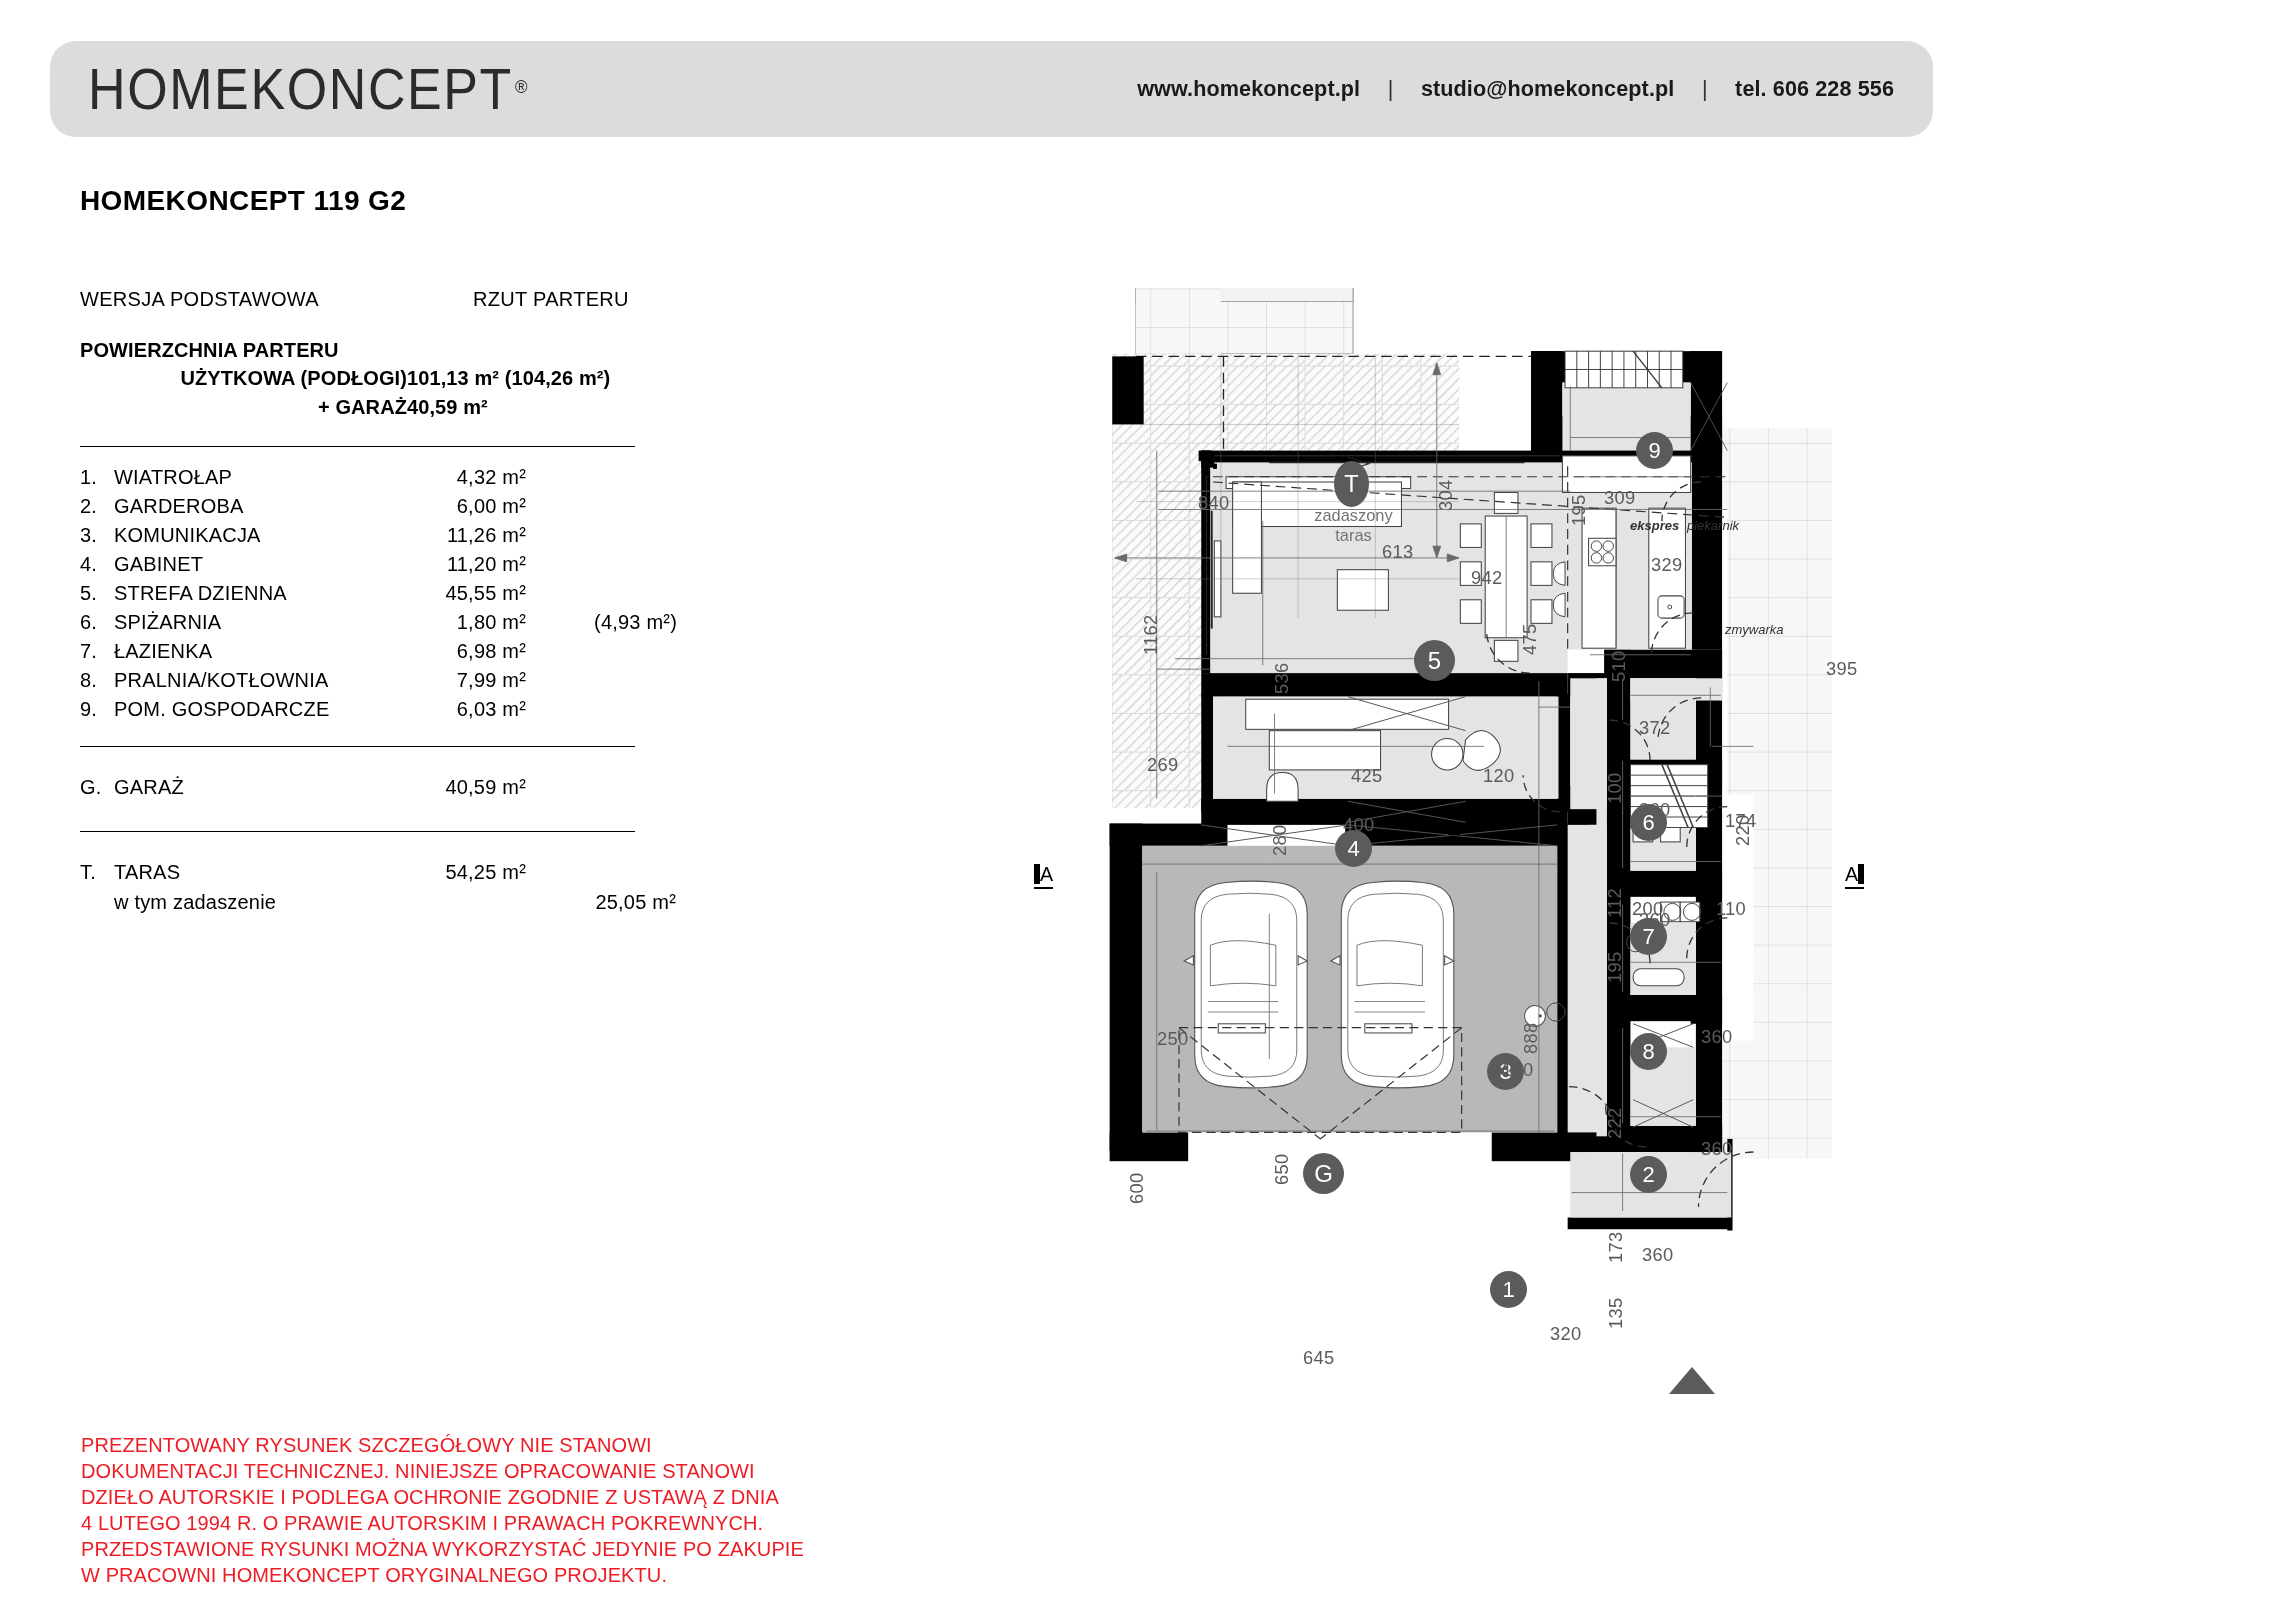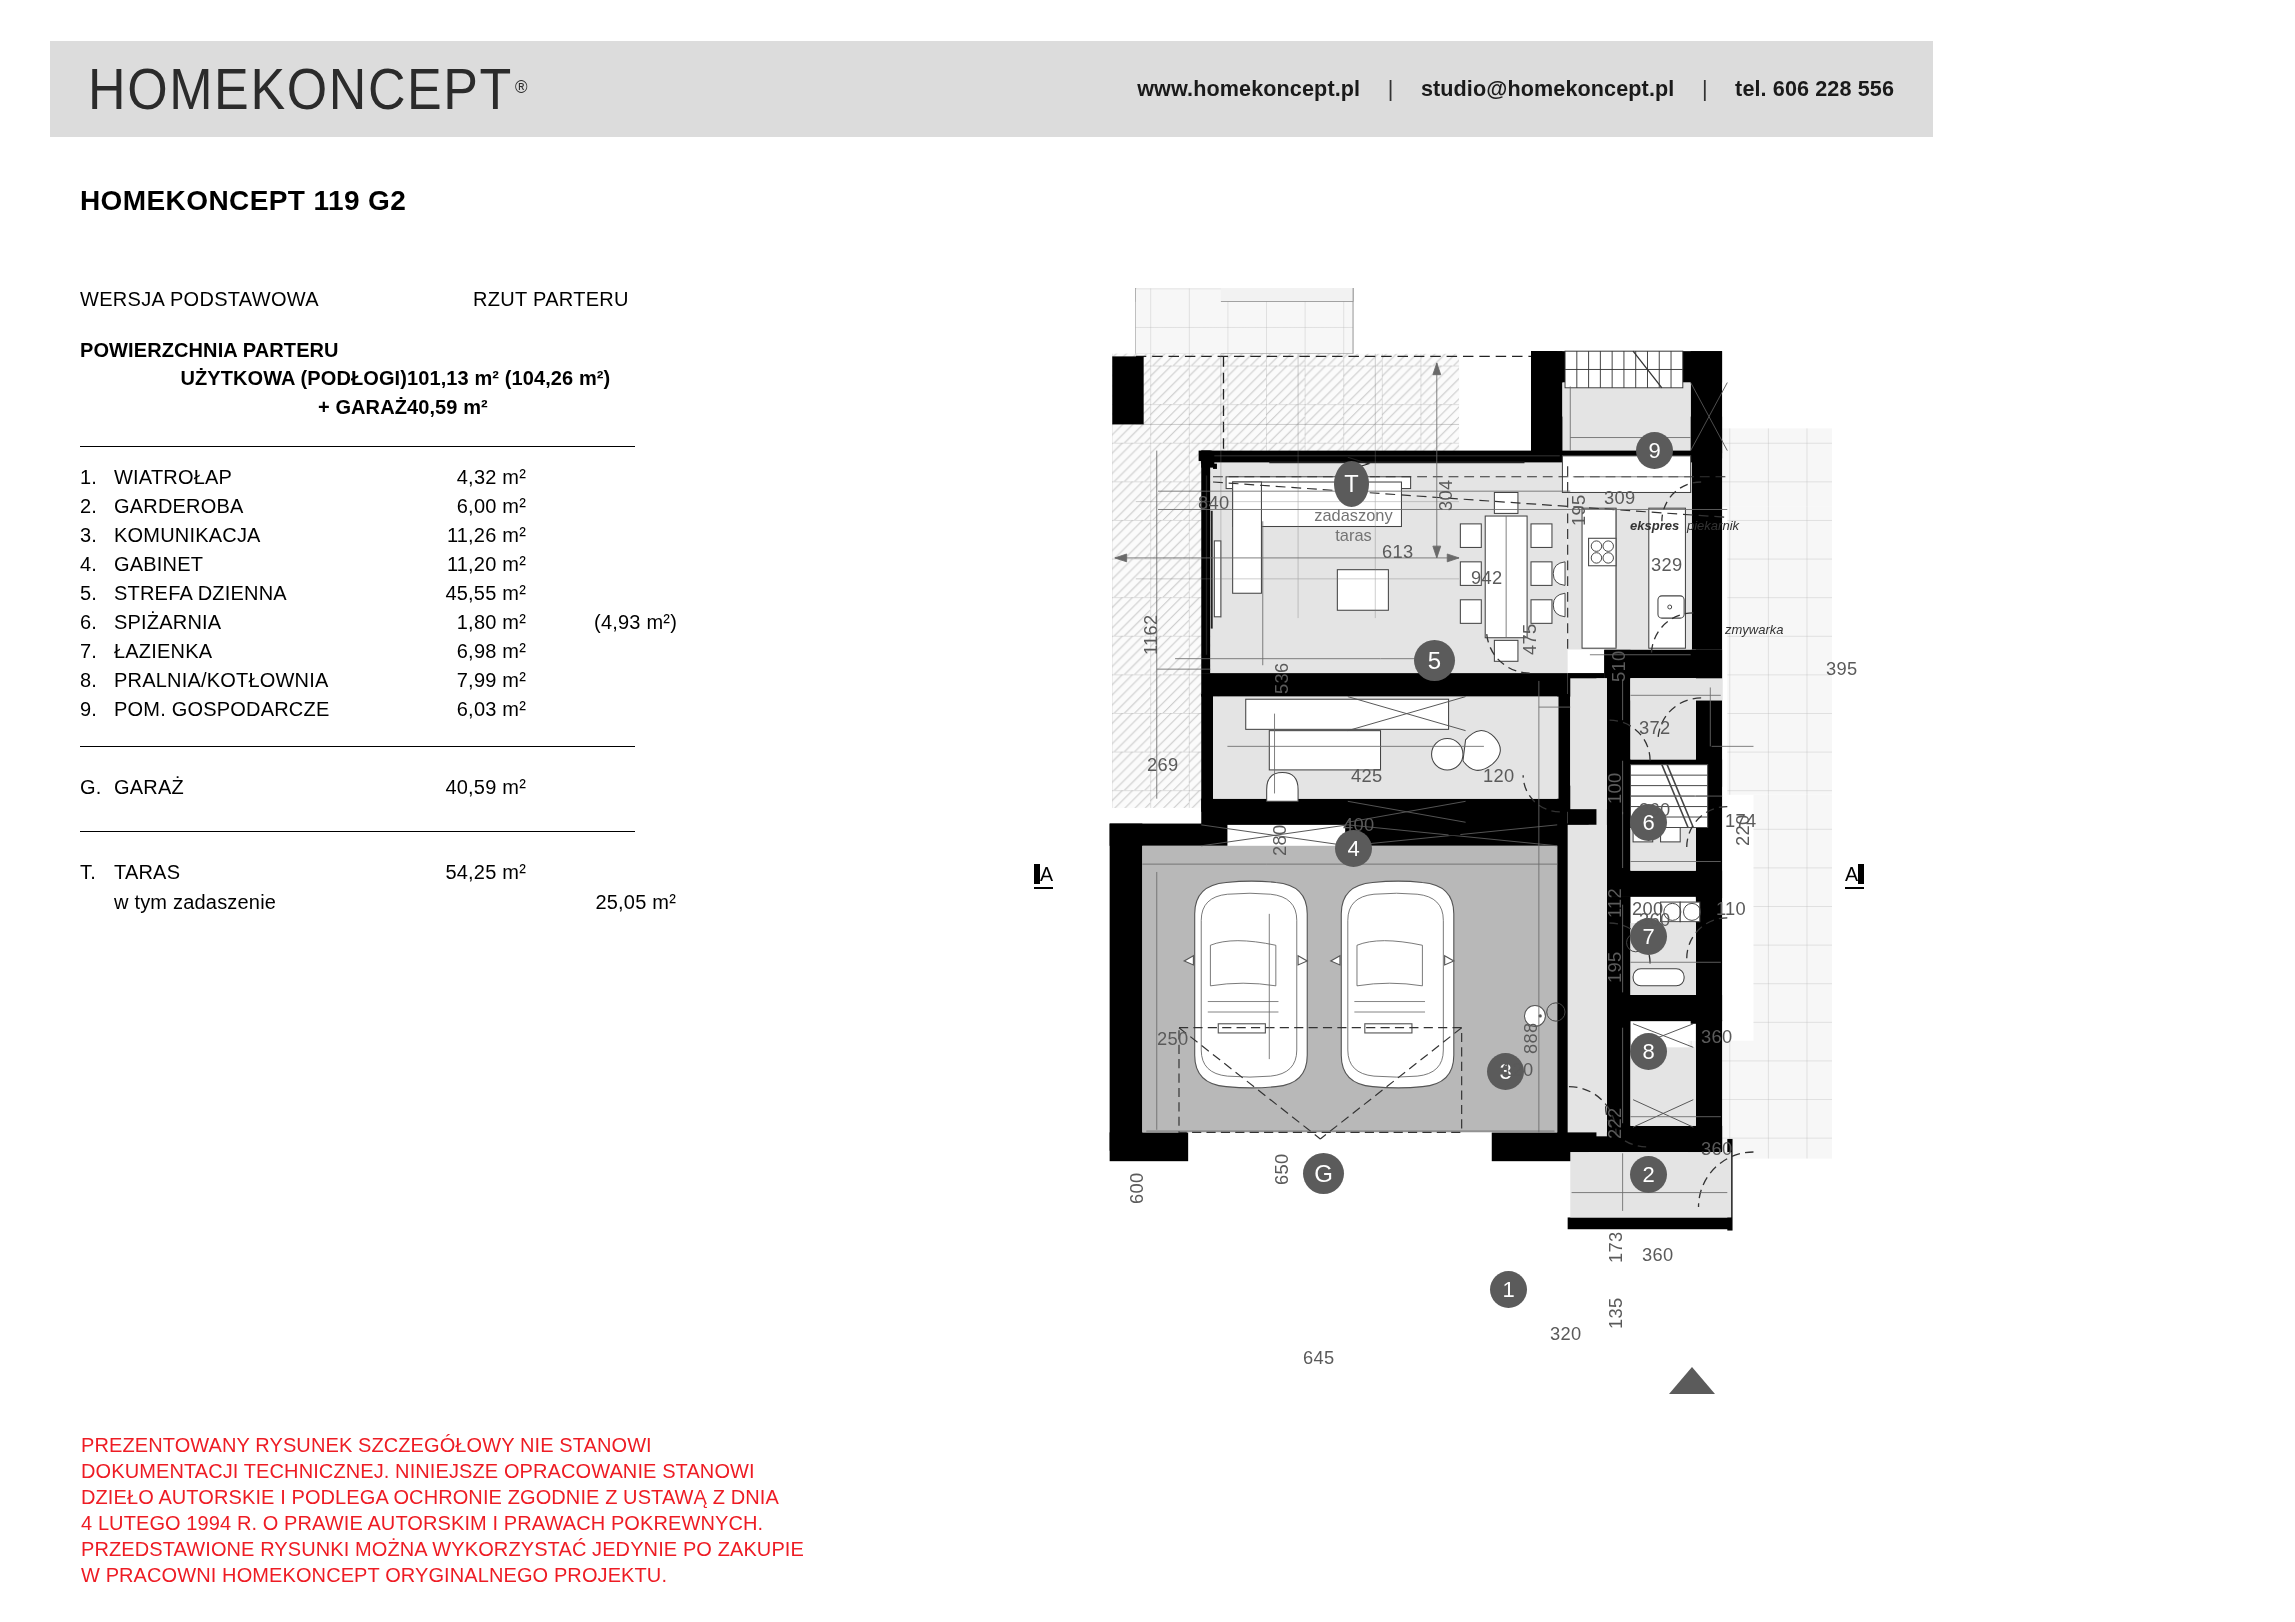--- a/index.html
+++ b/index.html
@@ -14,20 +14,21 @@
   
   .header {
     position: absolute;
     left: 50px; top: 41px;
     width: 1883px; height: 96px;
     background: #dcdcdc;
     display: flex;
     align-items: center;
     justify-content: space-between;
     padding: 0 39px 0 38px;
+    border-radius: 26px;
   }
   .logo {
     font-size: 52px;
     letter-spacing: 1.6px;
     color: #2b2b2b;
     font-weight: 300;
     font-family: "Liberation Sans", sans-serif;
     white-space: nowrap;
     transform: scaleY(1.12);
   }

